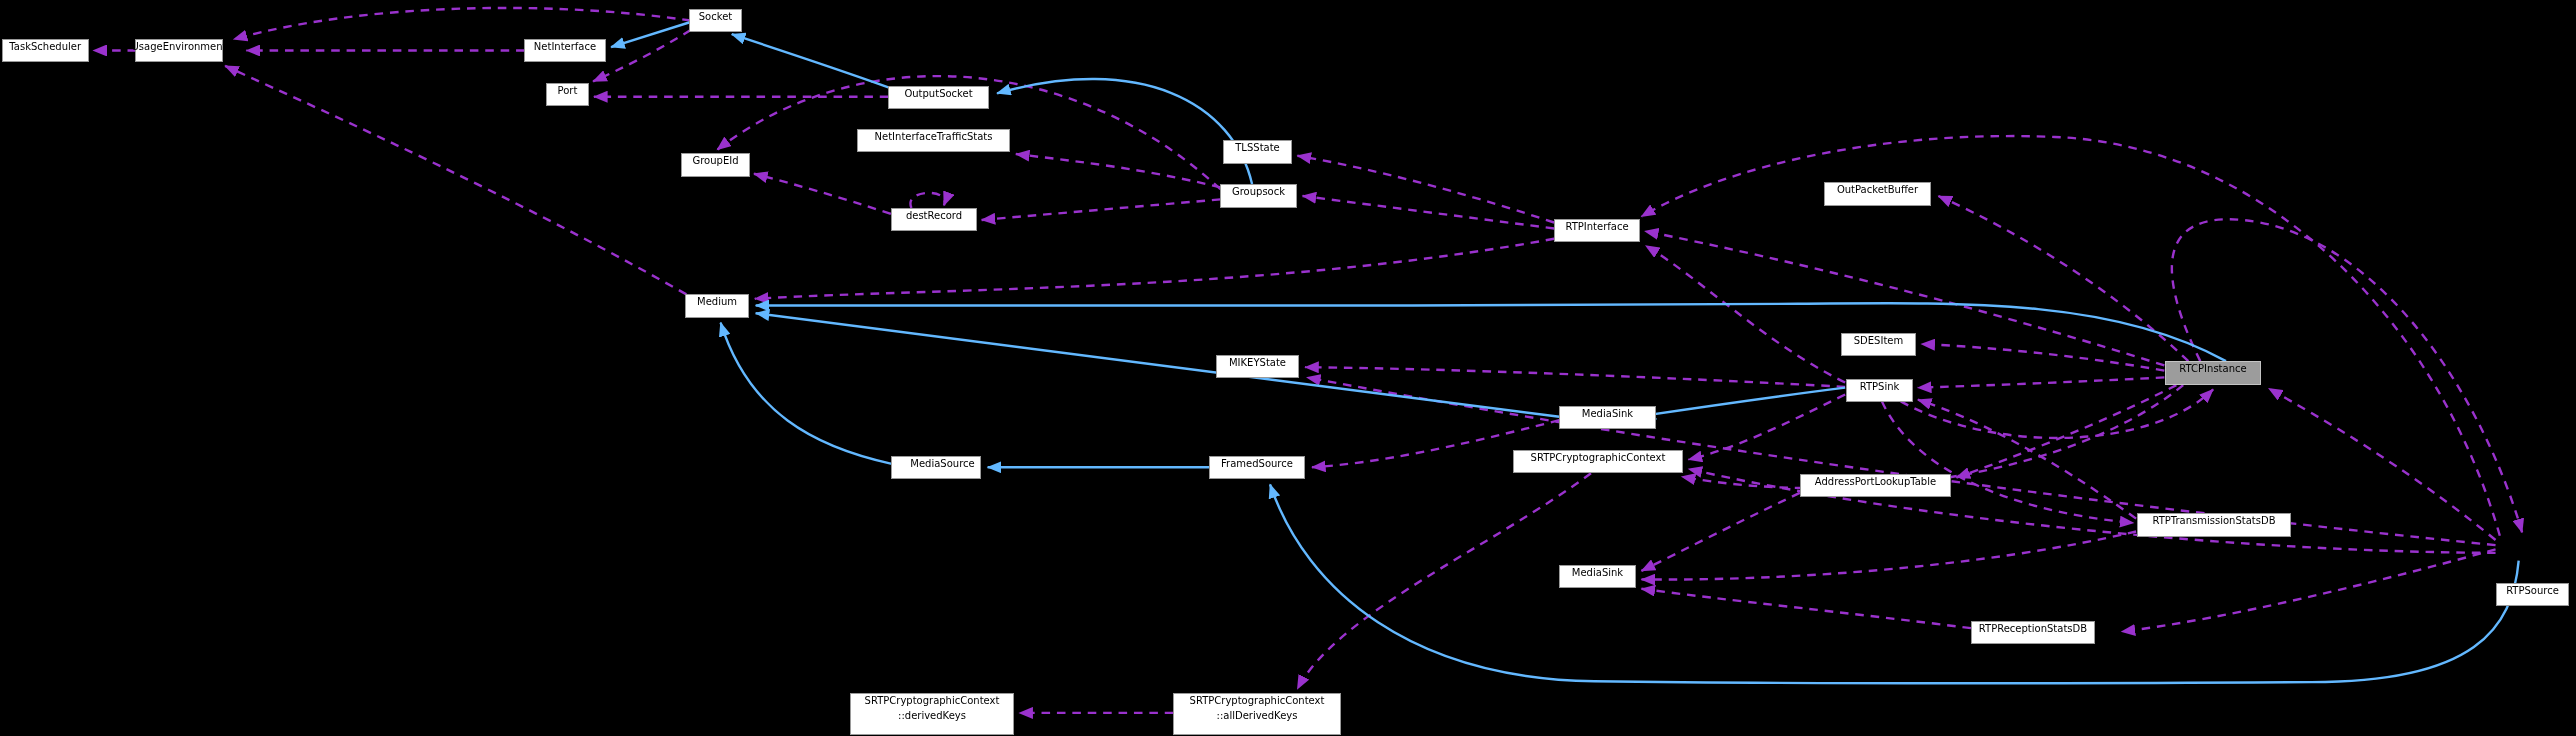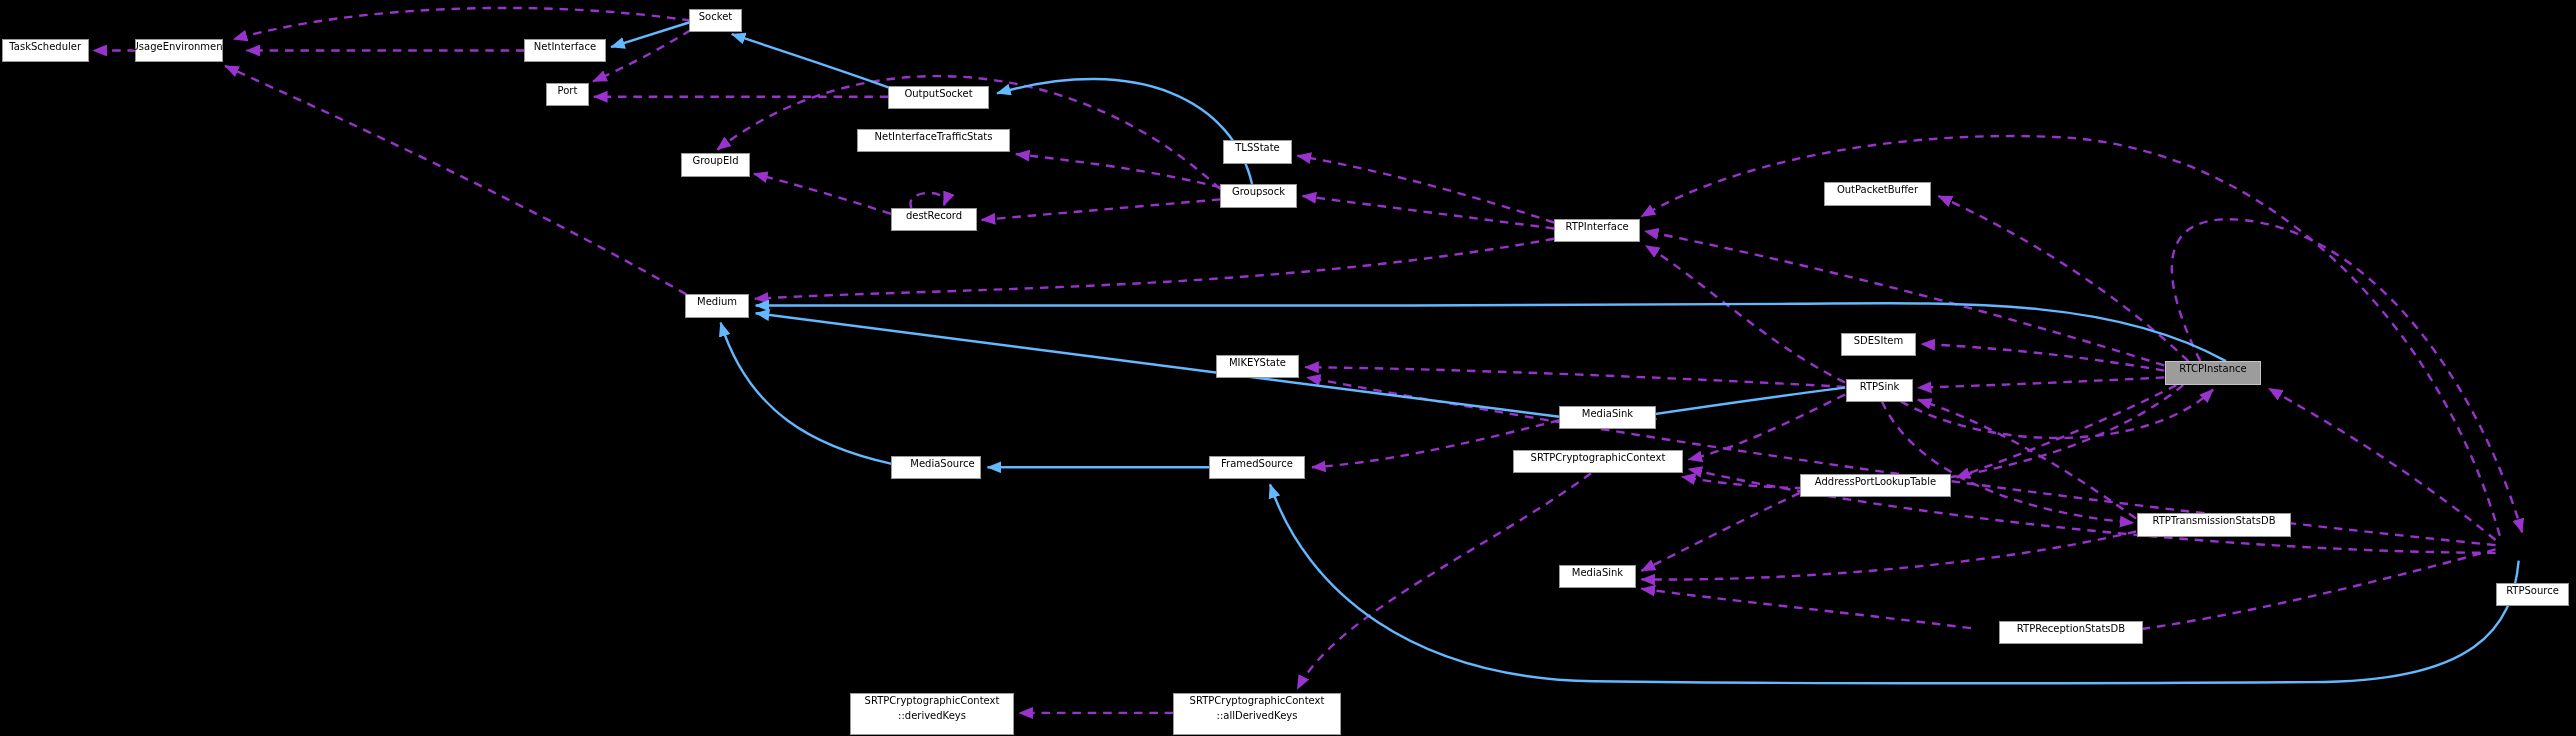--- a/index.html
+++ b/index.html
@@ -143,21 +143,21 @@
       </div>
       <div class="node" style="left: 1800px; top: 474px; width: 151px; height: 23px;">
         <span>AddressPortLookupTable</span>
       </div>
       <div class="node" style="left: 2137px; top: 513px; width: 154px; height: 24px;">
         <span>RTPTransmissionStatsDB</span>
       </div>
       <div class="node" style="left: 1559px; top: 565px; width: 77px; height: 23px;">
         <span>MediaSink</span>
       </div>
-      <div class="node" style="left: 1971px; top: 621px; width: 144px; height: 23px; margin-left: 28px;">
+      <div class="node" style="left: 1971px; top: 621px; width: 124px; height: 23px;">
         <span>RTPReceptionStatsDB</span>
       </div>
       <div class="node" style="left: 2496px; top: 538px; width: 73px; height: 23px; margin-top: 45px;">
         <span>RTPSource</span>
       </div>
       <div class="node" style="left: 850px; top: 693px; width: 164px; height: 42px;">
         <span>SRTPCryptographicContext</span>
         <span>::derivedKeys</span>
       </div>
       <div class="node" style="left: 1173px; top: 693px; width: 168px; height: 42px;">

